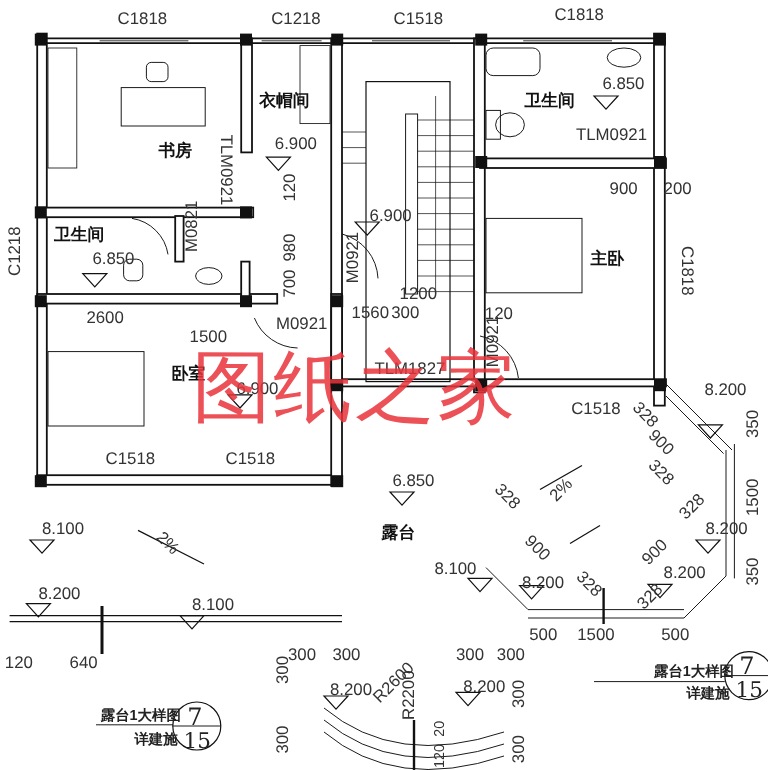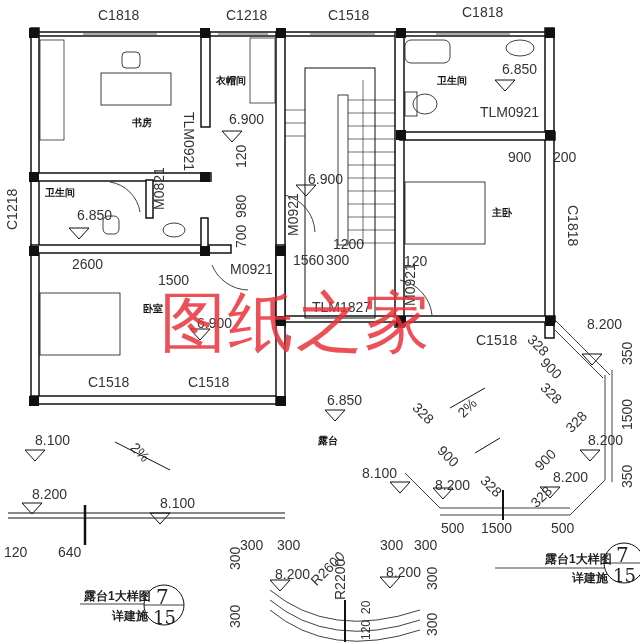--- a/index.html
+++ b/index.html
@@ -1,19 +1,19 @@
 <!DOCTYPE html>
 <html><head>
 <meta charset="utf-8">
 <style>
   html,body{margin:0;padding:0;background:#fff;}
   #plan{position:relative;width:640px;height:642px;overflow:hidden;background:#fff;font-family:"Liberation Sans",sans-serif;}
   svg{position:absolute;left:0;top:0;}
   .lbl{position:absolute;font-family:"Liberation Sans",sans-serif;color:#222;font-size:14px;line-height:1;white-space:nowrap;}
-  .room{font-weight:bold;font-size:10px;color:#111;}
+  .room{font-weight:bold;font-size:14px;color:#111;}
   .dim{font-size:14px;color:#333;}
   .small{font-size:12px;}
   .vert{transform:rotate(-90deg);transform-origin:left top;}
   .vert90{transform:rotate(90deg);transform-origin:left top;}
   .diag{transform:rotate(45deg);transform-origin:left top;}
   .diagn{transform:rotate(-45deg);transform-origin:left top;}
   .wm{position:absolute;color:#e8333a;font-family:Liberation Serif, serif;font-size:66px;opacity:.85;letter-spacing:2px;white-space:nowrap;}
   .callout{position:absolute;font-family:"DejaVu Serif",serif;font-size:20px;color:#222;}
 </style>
 </head>

